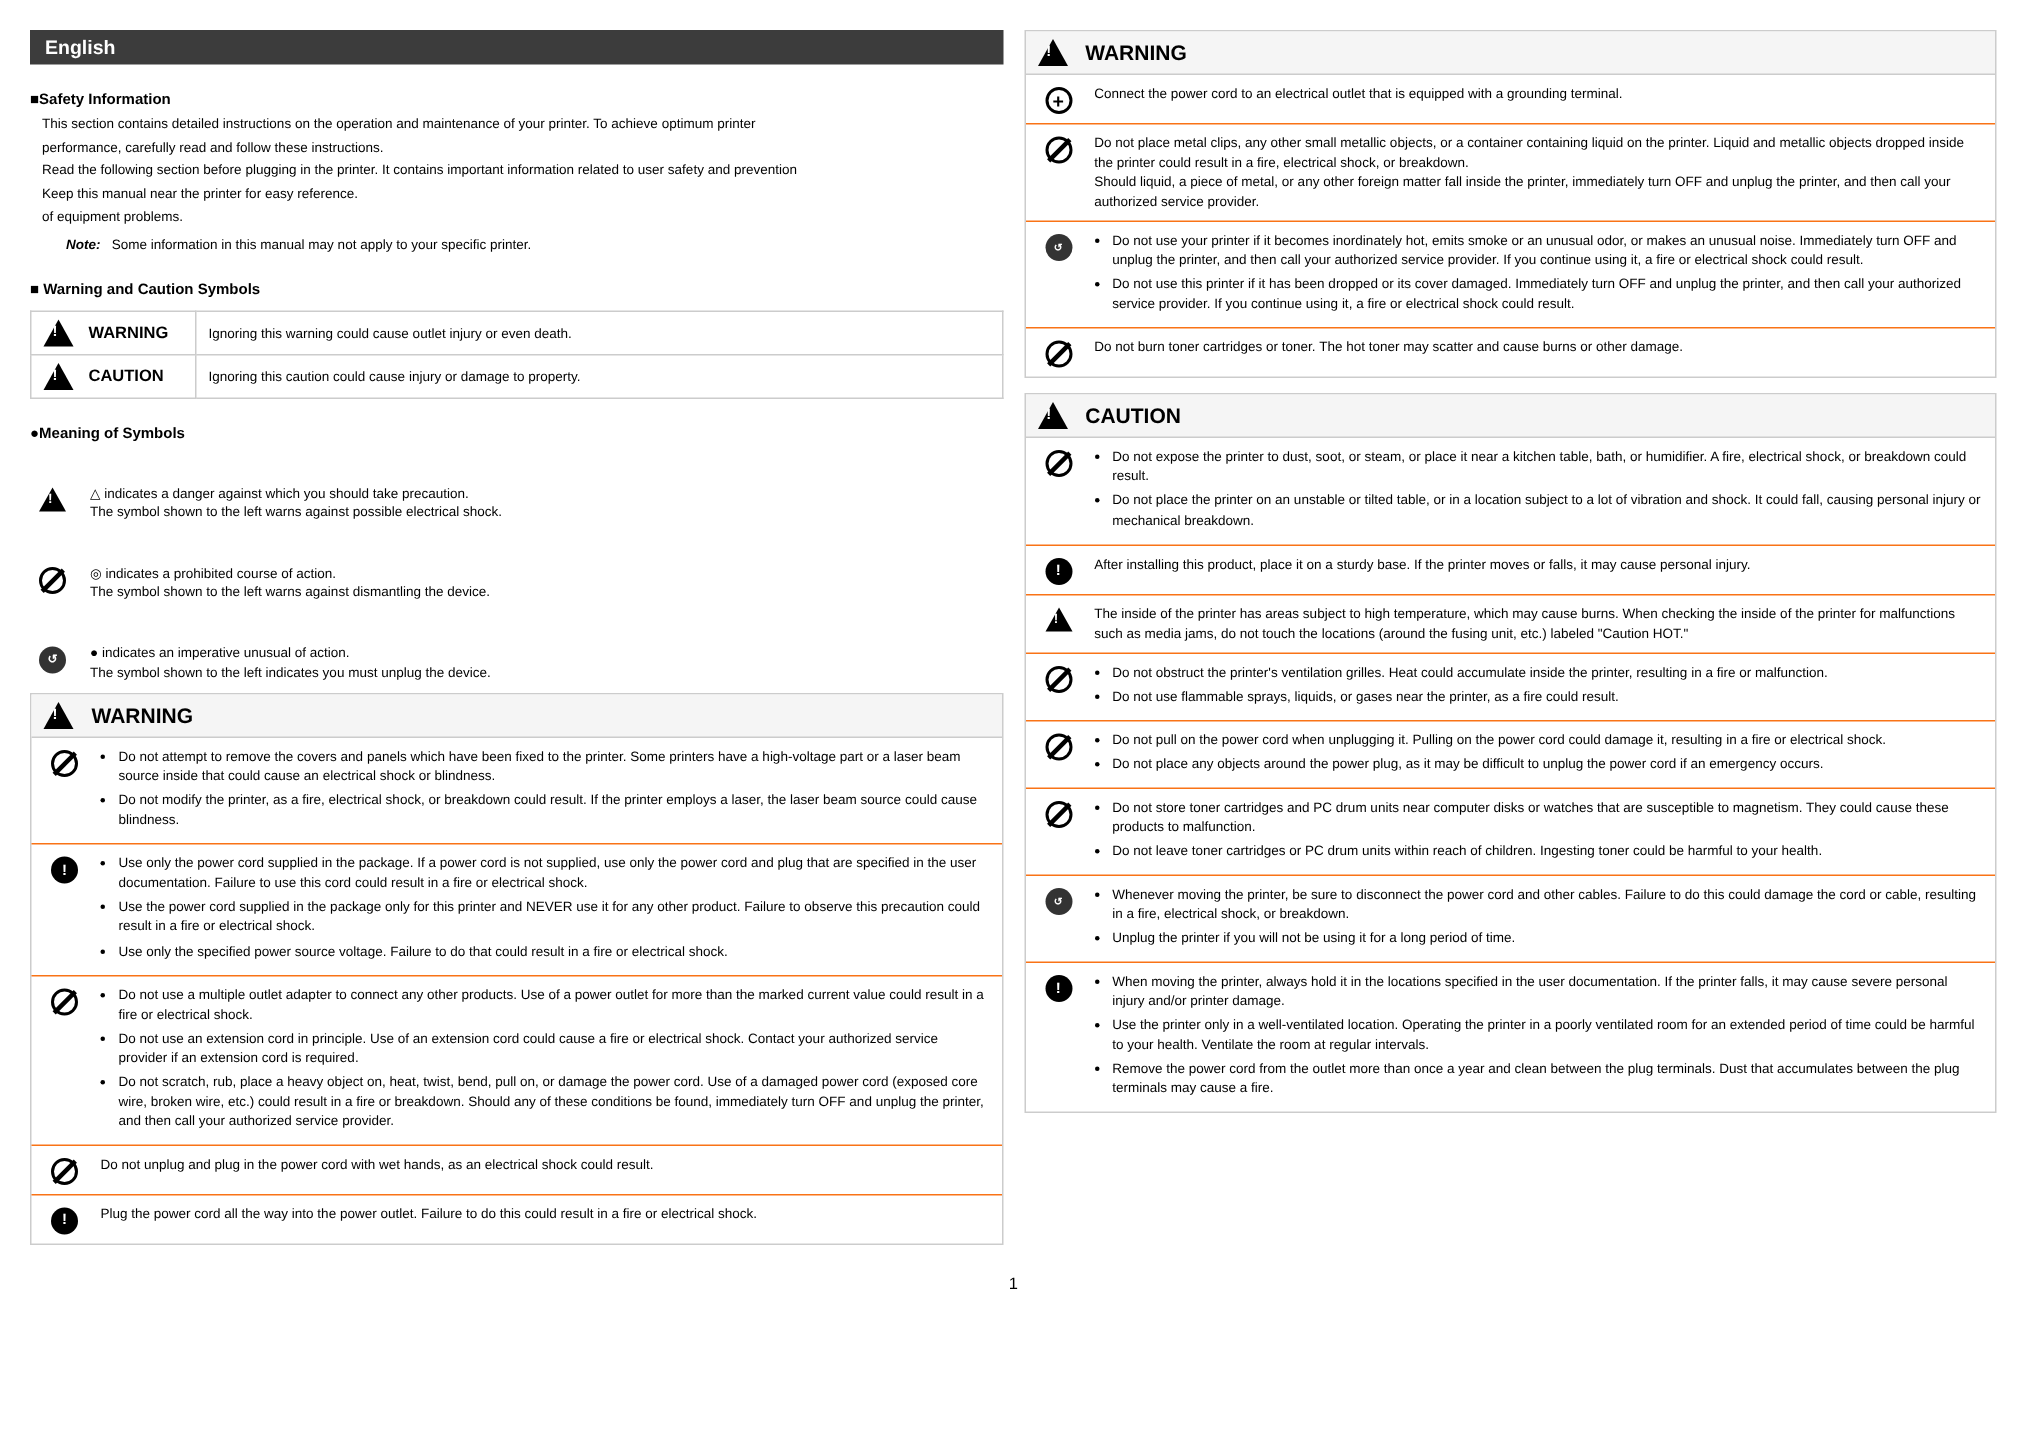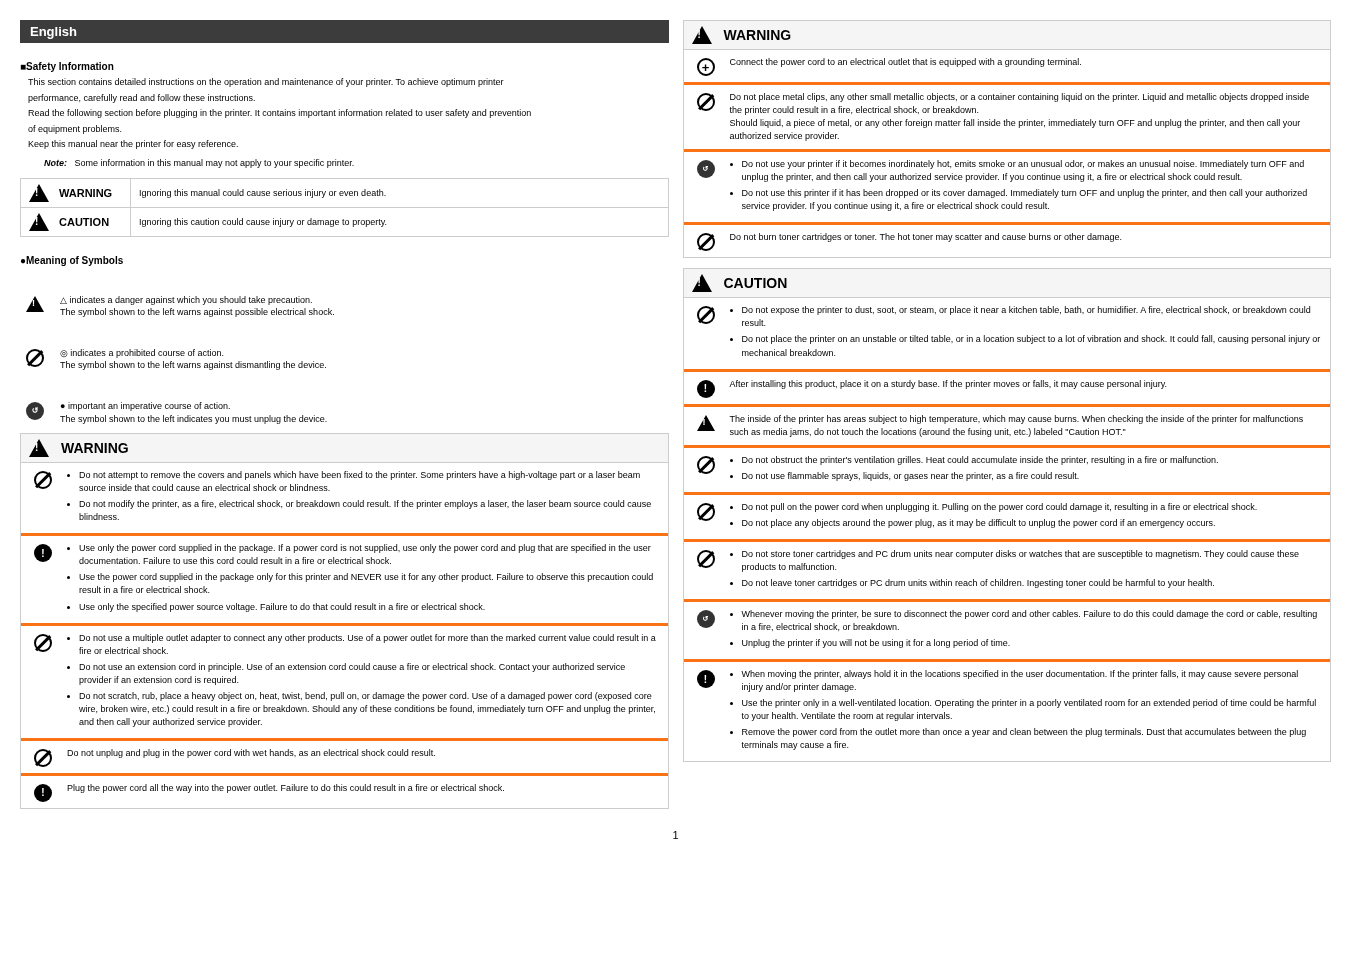--- a/index.html
+++ b/index.html
@@ -117,21 +117,21 @@
     .big-box-header-title {
       font-weight: bold;
       font-size: 14px;
     }
     .big-box-body {
       padding: 0;
     }
     .big-box-row {
       display: flex;
       align-items: flex-start;
-      border-bottom: 3px solid #f97316;
+      border-bottom: 1px solid #f97316;
       padding: 6px 8px;
       gap: 10px;
     }
     .big-box-row:last-child {
       border-bottom: none;
     }
     .big-box-icon {
       width: 28px;
       flex-shrink: 0;
       display: flex;
@@ -271,42 +271,43 @@
       <div class="body-text">
         <span>This section contains detailed instructions on the operation and maintenance of your printer. To achieve optimum printer</span>
       </div>
       <div class="body-text">
         <span>performance, carefully read and follow these instructions.</span>
       </div>
       <div class="body-text">
         <span>Read the following section before plugging in the printer. It contains important information related to user safety and prevention</span>
       </div>
       <div class="body-text">
+        <span>Keep this manual near the printer for easy reference.</span>
+      </div>
+      <div class="body-text">
         <span>of equipment problems.</span>
-      </div>
-      <div class="body-text">
-        <span>Keep this manual near the printer for easy reference.</span>
       </div>
 
       <div class="note-text" style="margin-left:24px;">
         <span class="note-label">Note:</span>
         &nbsp;&nbsp;<span>Some information in this manual may not apply to your specific printer.</span>
       </div>
 
+      <div class="section-heading">■ Warning and Caution Symbols</div>
 
       <table class="symbol-table">
         <tbody>
           <tr>
             <td style="width:110px;">
               <div style="display:flex;align-items:center;gap:6px;">
                 <div class="mini-tri"></div>
                 <span class="warning-label">WARNING</span>
               </div>
             </td>
-            <td>Ignoring this manual could cause serious injury or even death.</td>
+            <td>Ignoring this warning could cause outlet injury or even death.</td>
           </tr>
           <tr>
             <td style="width:110px;">
               <div style="display:flex;align-items:center;gap:6px;">
                 <div class="mini-tri"></div>
                 <span class="caution-label">CAUTION</span>
               </div>
             </td>
             <td>Ignoring this caution could cause injury or damage to property.</td>
           </tr>
@@ -334,21 +335,21 @@
             <div>◎ indicates a prohibited course of action.</div>
             <div>The symbol shown to the left warns against dismantling the device.</div>
           </div>
         </div>
 
         <div class="symbol-row">
           <div class="symbol-icon-cell">
             <div class="icon-fire" style="font-size:8px;">↺</div>
           </div>
           <div class="symbol-desc">
-            <div>● important an imperative course of action.</div>
+            <div>● indicates an imperative unusual of action.</div>
             <div>The symbol shown to the left indicates you must unplug the device.</div>
           </div>
         </div>
       </div>
 
       <div class="big-box">
         <div class="big-box-header">
           <div class="mini-tri"></div>
           <span class="big-box-header-title">WARNING</span>
         </div>

